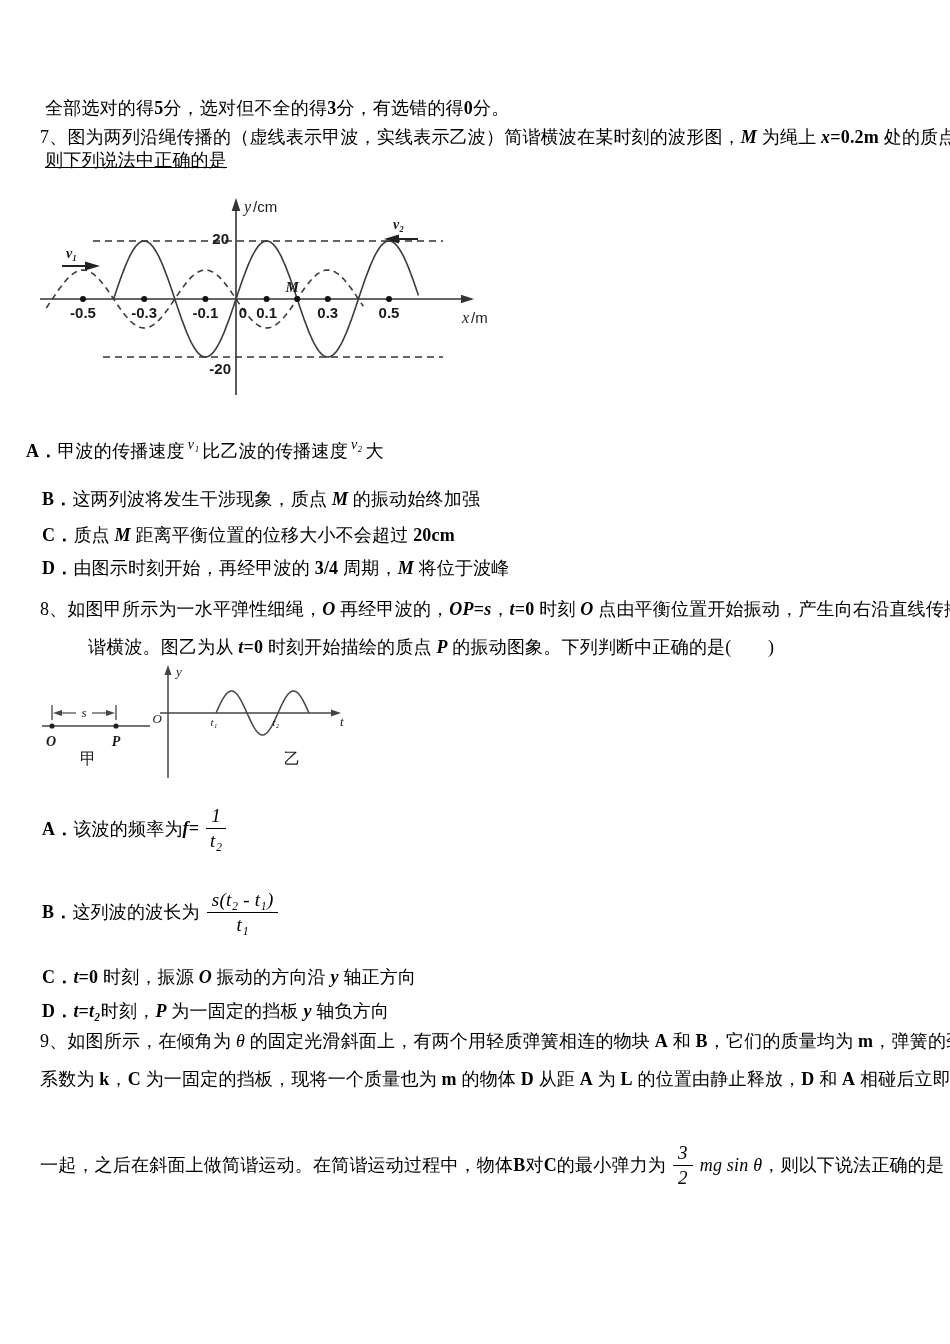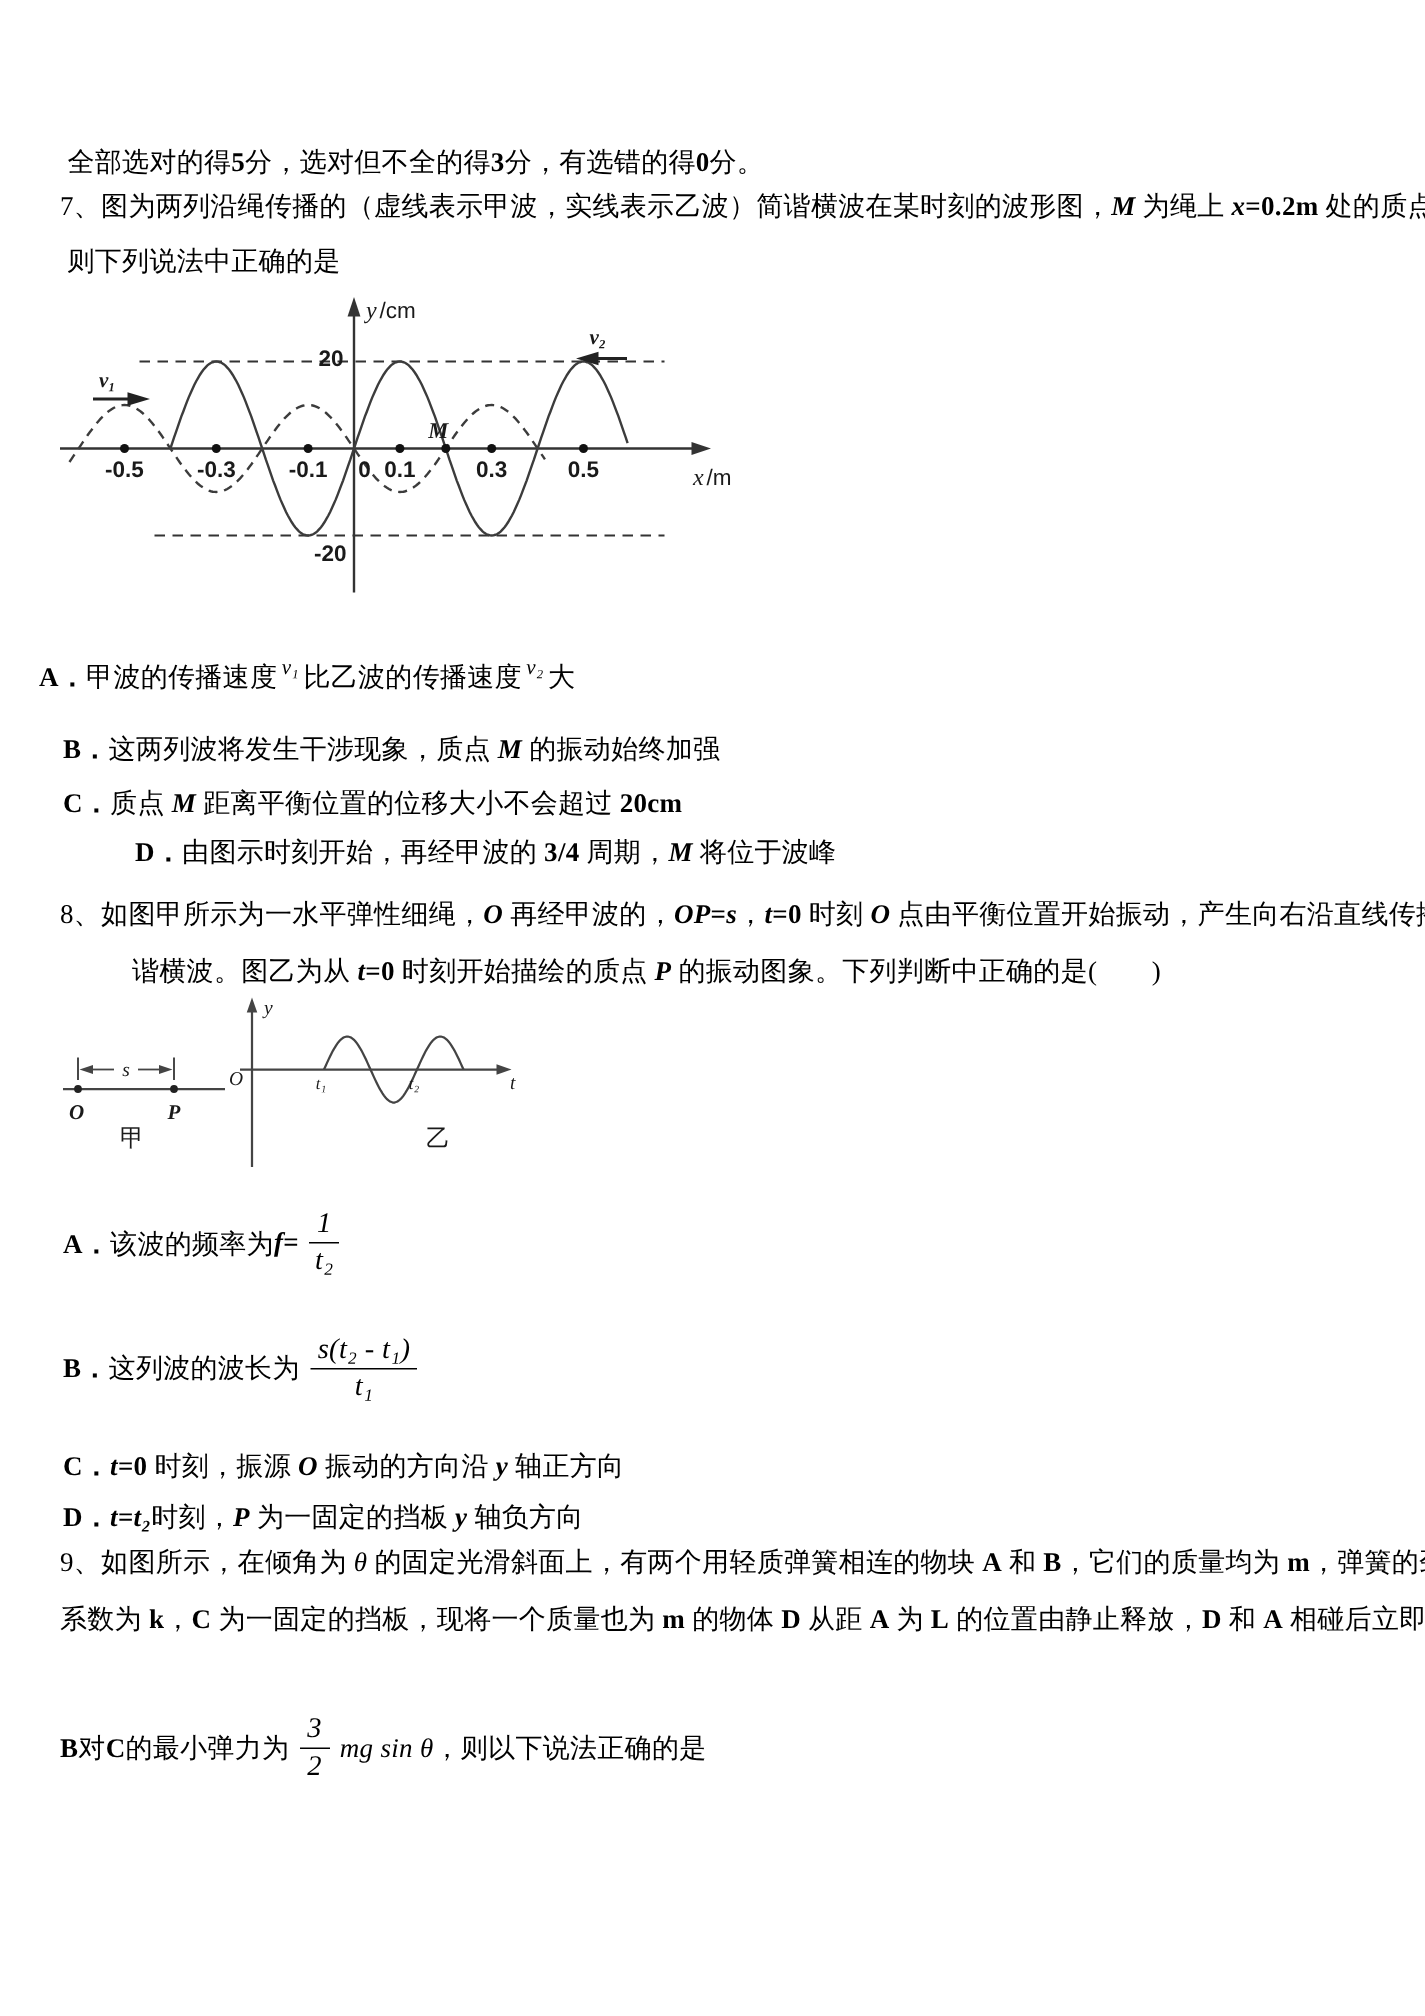--- a/index.html
+++ b/index.html
@@ -14,21 +14,21 @@
   .frac .num{padding:0 5px 1px 5px;border-bottom:1.3px solid #000;}
   .frac .den{padding-top:1px;}
   svg{position:absolute;overflow:visible;}
   svg text{fill:#1a1a1a;}
 </style>
 </head>
 <body>
 
 <div class="line" style="left:45px;top:97px;text-align:center;"><span>全部选对的得</span><span class="st-b">5</span><span>分，选对但不全的得</span><span class="st-b">3</span><span>分，有选错的得</span><span class="st-b">0</span><span>分。</span></div>
 <div class="line" style="left:40px;top:126px;"><span>7、图为两列沿绳传播的（虚线表示甲波，实线表示乙波）简谐横波在某时刻的波形图，</span><span class="st-bi">M</span><span> 为绳上 </span><span class="st-bi">x</span><span class="st-b">=0.2m</span><span> 处的质点，</span></div>
-<div class="line" style="left:45px;top:163px;"><span>则下列说法中正确的是</span></div>
+<div class="line" style="left:45px;top:149px;text-decoration:underline;"><span>则下列说法中正确的是</span></div>
 
 <svg style="left:38px;top:196px;" width="470" height="205" viewBox="0 0 470 205" xmlns="http://www.w3.org/2000/svg">
     <line x1="55" y1="45" x2="405" y2="45" stroke="#333" stroke-width="1.3" stroke-dasharray="7 5"></line>
     <line x1="65" y1="161" x2="405" y2="161" stroke="#333" stroke-width="1.3" stroke-dasharray="7 5"></line>
     <line x1="2" y1="103" x2="426" y2="103" stroke="#333" stroke-width="1.6"></line>
     <polygon points="436,103 423,98.7 423,107.3" fill="#333"></polygon>
     <line x1="198" y1="199" x2="198" y2="8" stroke="#333" stroke-width="1.6"></line>
     <polygon points="198,2 193.7,15 202.3,15" fill="#333"></polygon>
     <path d="M8.3,112.0 L9.5,110.2 L10.7,108.4 L12.0,106.6 L13.2,104.8 L14.4,103.0 L15.6,101.2 L16.8,99.4 L18.1,97.6 L19.3,95.8 L20.5,94.0 L21.7,92.3 L23.0,90.7 L24.2,89.0 L25.4,87.5 L26.6,86.0 L27.9,84.5 L29.1,83.1 L30.3,81.9 L31.5,80.7 L32.8,79.5 L34.0,78.5 L35.2,77.6 L36.4,76.8 L37.7,76.0 L38.9,75.4 L40.1,74.9 L41.3,74.5 L42.6,74.2 L43.8,74.1 L45.0,74.0 L46.2,74.1 L47.4,74.2 L48.7,74.5 L49.9,74.9 L51.1,75.4 L52.3,76.0 L53.6,76.8 L54.8,77.6 L56.0,78.5 L57.2,79.5 L58.5,80.7 L59.7,81.9 L60.9,83.1 L62.1,84.5 L63.4,86.0 L64.6,87.5 L65.8,89.0 L67.0,90.7 L68.3,92.3 L69.5,94.0 L70.7,95.8 L71.9,97.6 L73.2,99.4 L74.4,101.2 L75.6,103.0 L76.8,104.8 L78.0,106.6 L79.3,108.4 L80.5,110.2 L81.7,112.0 L82.9,113.7 L84.2,115.3 L85.4,117.0 L86.6,118.5 L87.8,120.0 L89.1,121.5 L90.3,122.9 L91.5,124.1 L92.7,125.3 L94.0,126.5 L95.2,127.5 L96.4,128.4 L97.6,129.2 L98.9,130.0 L100.1,130.6 L101.3,131.1 L102.5,131.5 L103.8,131.8 L105.0,131.9 L106.2,132.0 L107.4,131.9 L108.6,131.8 L109.9,131.5 L111.1,131.1 L112.3,130.6 L113.5,130.0 L114.8,129.2 L116.0,128.4 L117.2,127.5 L118.4,126.5 L119.7,125.3 L120.9,124.1 L122.1,122.9 L123.3,121.5 L124.6,120.0 L125.8,118.5 L127.0,117.0 L128.2,115.3 L129.5,113.7 L130.7,112.0 L131.9,110.2 L133.1,108.4 L134.4,106.6 L135.6,104.8 L136.8,103.0 L138.0,101.2 L139.2,99.4 L140.5,97.6 L141.7,95.8 L142.9,94.0 L144.1,92.3 L145.4,90.7 L146.6,89.0 L147.8,87.5 L149.0,86.0 L150.3,84.5 L151.5,83.1 L152.7,81.9 L153.9,80.7 L155.2,79.5 L156.4,78.5 L157.6,77.6 L158.8,76.8 L160.1,76.0 L161.3,75.4 L162.5,74.9 L163.7,74.5 L165.0,74.2 L166.2,74.1 L167.4,74.0 L168.6,74.1 L169.8,74.2 L171.1,74.5 L172.3,74.9 L173.5,75.4 L174.7,76.0 L176.0,76.8 L177.2,77.6 L178.4,78.5 L179.6,79.5 L180.9,80.7 L182.1,81.9 L183.3,83.1 L184.5,84.5 L185.8,86.0 L187.0,87.5 L188.2,89.0 L189.4,90.7 L190.7,92.3 L191.9,94.0 L193.1,95.8 L194.3,97.6 L195.6,99.4 L196.8,101.2 L198.0,103.0 L199.2,104.8 L200.4,106.6 L201.7,108.4 L202.9,110.2 L204.1,112.0 L205.3,113.7 L206.6,115.3 L207.8,117.0 L209.0,118.5 L210.2,120.0 L211.5,121.5 L212.7,122.9 L213.9,124.1 L215.1,125.3 L216.4,126.5 L217.6,127.5 L218.8,128.4 L220.0,129.2 L221.3,130.0 L222.5,130.6 L223.7,131.1 L224.9,131.5 L226.2,131.8 L227.4,131.9 L228.6,132.0 L229.8,131.9 L231.0,131.8 L232.3,131.5 L233.5,131.1 L234.7,130.6 L235.9,130.0 L237.2,129.2 L238.4,128.4 L239.6,127.5 L240.8,126.5 L242.1,125.3 L243.3,124.1 L244.5,122.9 L245.7,121.5 L247.0,120.0 L248.2,118.5 L249.4,117.0 L250.6,115.3 L251.9,113.7 L253.1,112.0 L254.3,110.2 L255.5,108.4 L256.8,106.6 L258.0,104.8 L259.2,103.0 L260.4,101.2 L261.6,99.4 L262.9,97.6 L264.1,95.8 L265.3,94.0 L266.5,92.3 L267.8,90.7 L269.0,89.0 L270.2,87.5 L271.4,86.0 L272.7,84.5 L273.9,83.1 L275.1,81.9 L276.3,80.7 L277.6,79.5 L278.8,78.5 L280.0,77.6 L281.2,76.8 L282.5,76.0 L283.7,75.4 L284.9,74.9 L286.1,74.5 L287.4,74.2 L288.6,74.1 L289.8,74.0 L291.0,74.1 L292.2,74.2 L293.5,74.5 L294.7,74.9 L295.9,75.4 L297.1,76.0 L298.4,76.8 L299.6,77.6 L300.8,78.5 L302.0,79.5 L303.3,80.7 L304.5,81.9 L305.7,83.1 L306.9,84.5 L308.2,86.0 L309.4,87.5 L310.6,89.0 L311.8,90.7 L313.1,92.3 L314.3,94.0 L315.5,95.8 L316.7,97.6 L318.0,99.4 L319.2,101.2 L320.4,103.0 L321.6,104.8 L322.8,106.6 L324.1,108.4 L325.3,110.2 " fill="none" stroke="#3c3c3c" stroke-width="1.6" stroke-dasharray="6 4.5"></path>
     <path d="M75.6,103.0 L76.8,99.4 L78.0,95.7 L79.3,92.1 L80.5,88.6 L81.7,85.1 L82.9,81.6 L84.2,78.3 L85.4,75.1 L86.6,71.9 L87.8,68.9 L89.1,66.0 L90.3,63.3 L91.5,60.7 L92.7,58.3 L94.0,56.1 L95.2,54.0 L96.4,52.2 L97.6,50.5 L98.9,49.1 L100.1,47.8 L101.3,46.8 L102.5,46.0 L103.8,45.5 L105.0,45.1 L106.2,45.0 L107.4,45.1 L108.6,45.5 L109.9,46.0 L111.1,46.8 L112.3,47.8 L113.5,49.1 L114.8,50.5 L116.0,52.2 L117.2,54.0 L118.4,56.1 L119.7,58.3 L120.9,60.7 L122.1,63.3 L123.3,66.0 L124.6,68.9 L125.8,71.9 L127.0,75.1 L128.2,78.3 L129.5,81.6 L130.7,85.1 L131.9,88.6 L133.1,92.1 L134.4,95.7 L135.6,99.4 L136.8,103.0 L138.0,106.6 L139.2,110.3 L140.5,113.9 L141.7,117.4 L142.9,120.9 L144.1,124.4 L145.4,127.7 L146.6,130.9 L147.8,134.1 L149.0,137.1 L150.3,140.0 L151.5,142.7 L152.7,145.3 L153.9,147.7 L155.2,149.9 L156.4,152.0 L157.6,153.8 L158.8,155.5 L160.1,156.9 L161.3,158.2 L162.5,159.2 L163.7,160.0 L165.0,160.5 L166.2,160.9 L167.4,161.0 L168.6,160.9 L169.8,160.5 L171.1,160.0 L172.3,159.2 L173.5,158.2 L174.7,156.9 L176.0,155.5 L177.2,153.8 L178.4,152.0 L179.6,149.9 L180.9,147.7 L182.1,145.3 L183.3,142.7 L184.5,140.0 L185.8,137.1 L187.0,134.1 L188.2,130.9 L189.4,127.7 L190.7,124.4 L191.9,120.9 L193.1,117.4 L194.3,113.9 L195.6,110.3 L196.8,106.6 L198.0,103.0 L199.2,99.4 L200.4,95.7 L201.7,92.1 L202.9,88.6 L204.1,85.1 L205.3,81.6 L206.6,78.3 L207.8,75.1 L209.0,71.9 L210.2,68.9 L211.5,66.0 L212.7,63.3 L213.9,60.7 L215.1,58.3 L216.4,56.1 L217.6,54.0 L218.8,52.2 L220.0,50.5 L221.3,49.1 L222.5,47.8 L223.7,46.8 L224.9,46.0 L226.2,45.5 L227.4,45.1 L228.6,45.0 L229.8,45.1 L231.0,45.5 L232.3,46.0 L233.5,46.8 L234.7,47.8 L235.9,49.1 L237.2,50.5 L238.4,52.2 L239.6,54.0 L240.8,56.1 L242.1,58.3 L243.3,60.7 L244.5,63.3 L245.7,66.0 L247.0,68.9 L248.2,71.9 L249.4,75.1 L250.6,78.3 L251.9,81.6 L253.1,85.1 L254.3,88.6 L255.5,92.1 L256.8,95.7 L258.0,99.4 L259.2,103.0 L260.4,106.6 L261.6,110.3 L262.9,113.9 L264.1,117.4 L265.3,120.9 L266.5,124.4 L267.8,127.7 L269.0,130.9 L270.2,134.1 L271.4,137.1 L272.7,140.0 L273.9,142.7 L275.1,145.3 L276.3,147.7 L277.6,149.9 L278.8,152.0 L280.0,153.8 L281.2,155.5 L282.5,156.9 L283.7,158.2 L284.9,159.2 L286.1,160.0 L287.4,160.5 L288.6,160.9 L289.8,161.0 L291.0,160.9 L292.2,160.5 L293.5,160.0 L294.7,159.2 L295.9,158.2 L297.1,156.9 L298.4,155.5 L299.6,153.8 L300.8,152.0 L302.0,149.9 L303.3,147.7 L304.5,145.3 L305.7,142.7 L306.9,140.0 L308.2,137.1 L309.4,134.1 L310.6,130.9 L311.8,127.7 L313.1,124.4 L314.3,120.9 L315.5,117.4 L316.7,113.9 L318.0,110.3 L319.2,106.6 L320.4,103.0 L321.6,99.4 L322.8,95.7 L324.1,92.1 L325.3,88.6 L326.5,85.1 L327.7,81.6 L329.0,78.3 L330.2,75.1 L331.4,71.9 L332.6,68.9 L333.9,66.0 L335.1,63.3 L336.3,60.7 L337.5,58.3 L338.8,56.1 L340.0,54.0 L341.2,52.2 L342.4,50.5 L343.7,49.1 L344.9,47.8 L346.1,46.8 L347.3,46.0 L348.6,45.5 L349.8,45.1 L351.0,45.0 L352.2,45.1 L353.4,45.5 L354.7,46.0 L355.9,46.8 L357.1,47.8 L358.3,49.1 L359.6,50.5 L360.8,52.2 L362.0,54.0 L363.2,56.1 L364.5,58.3 L365.7,60.7 L366.9,63.3 L368.1,66.0 L369.4,68.9 L370.6,71.9 L371.8,75.1 L373.0,78.3 L374.3,81.6 L375.5,85.1 L376.7,88.6 L377.9,92.1 L379.2,95.7 L380.4,99.4 " fill="none" stroke="#3c3c3c" stroke-width="1.6"></path>
@@ -57,21 +57,21 @@
     <line x1="24" y1="70" x2="56" y2="70" stroke="#222" stroke-width="2"></line>
     <polygon points="62,70 47,65.5 47,74.5" fill="#222"></polygon>
     <text x="355" y="33" font-size="14" font-family="&quot;Liberation Serif&quot;,&quot;DejaVu Serif&quot;,serif" font-style="italic" font-weight="bold">v₂</text>
     <line x1="352" y1="43" x2="380" y2="43" stroke="#222" stroke-width="2"></line>
     <polygon points="346,43 361,38.5 361,47.5" fill="#222"></polygon>
   </svg>
 
 <div class="line" style="left:26px;top:440px;"><span class="st-b">A．</span><span>甲波的传播速度</span><span class="st-sup">v₁</span><span>比乙波的传播速度</span><span class="st-sup">v₂</span><span>大</span></div>
 <div class="line" style="left:42px;top:488px;"><span class="st-b">B．</span><span>这两列波将发生干涉现象，质点 </span><span class="st-bi">M</span><span> 的振动始终加强</span></div>
 <div class="line" style="left:42px;top:524px;"><span class="st-b">C．</span><span>质点 </span><span class="st-bi">M</span><span> 距离平衡位置的位移大小不会超过 </span><span class="st-b">20cm</span></div>
-<div class="line" style="left:42px;top:557px;margin-left:48px;"><span class="st-b">D．</span><span>由图示时刻开始，再经甲波的 </span><span class="st-b">3/4</span><span> 周期，</span><span class="st-bi">M</span><span> 将位于波峰</span></div>
+<div class="line" style="left:42px;top:557px;"><span class="st-b">D．</span><span>由图示时刻开始，再经甲波的 </span><span class="st-b">3/4</span><span> 周期，</span><span class="st-bi">M</span><span> 将位于波峰</span></div>
 
 <div class="line" style="left:40px;top:598px;"><span>8、如图甲所示为一水平弹性细绳，</span><span class="st-bi">O</span><span> 再经甲波的，</span><span class="st-bi">OP</span><span class="st-b">=</span><span class="st-bi">s</span><span>，</span><span class="st-bi">t</span><span class="st-b">=0</span><span> 时刻 </span><span class="st-bi">O</span><span> 点由平衡位置开始振动，产生向右沿直线传播的简</span></div>
 <div class="line" style="left:40px;top:636px;margin-left:48px;"><span>谐横波。图乙为从 </span><span class="st-bi">t</span><span class="st-b">=0</span><span> 时刻开始描绘的质点 </span><span class="st-bi">P</span><span> 的振动图象。下列判断中正确的是(　　)</span></div>
 
 <svg style="left:36px;top:662px;" width="330" height="125" viewBox="0 0 330 125" xmlns="http://www.w3.org/2000/svg">
     <line x1="6" y1="64" x2="114" y2="64" stroke="#444" stroke-width="1.5"></line>
     <circle cx="16" cy="64" r="2.6" fill="#222"></circle>
     <circle cx="80" cy="64" r="2.6" fill="#222"></circle>
     <line x1="16" y1="43" x2="16" y2="58" stroke="#444" stroke-width="1.3"></line>
     <line x1="80" y1="43" x2="80" y2="58" stroke="#444" stroke-width="1.3"></line>
@@ -113,20 +113,21 @@
       <span class="num">s(t₂ - t₁)</span>
       <span class="den">t₁</span>
     </span>
   </div>
 <div class="line" style="left:42px;top:966px;"><span class="st-b">C．</span><span class="st-bi">t</span><span class="st-b">=0</span><span> 时刻，振源 </span><span class="st-bi">O</span><span> 振动的方向沿 </span><span class="st-bi">y</span><span> 轴正方向</span></div>
 <div class="line" style="left:42px;top:1000px;"><span class="st-b">D．</span><span class="st-bi">t</span><span class="st-b">=</span><span class="st-bi">t₂</span><span>时刻，</span><span class="st-bi">P</span><span> 为一固定的挡板 </span><span class="st-bi">y</span><span> 轴负方向</span></div>
 
 <div class="line" style="left:40px;top:1030px;"><span>9、如图所示，在倾角为 </span><span class="st-i">θ</span><span> 的固定光滑斜面上，有两个用轻质弹簧相连的物块 </span><span class="st-b">A</span><span> 和 </span><span class="st-b">B</span><span>，它们的质量均为 </span><span class="st-b">m</span><span>，弹簧的劲度</span></div>
 <div class="line" style="left:40px;top:1068px;"><span>系数为 </span><span class="st-b">k</span><span>，</span><span class="st-b">C</span><span> 为一固定的挡板，现将一个质量也为 </span><span class="st-b">m</span><span> 的物体 </span><span class="st-b">D</span><span> 从距 </span><span class="st-b">A</span><span> 为 </span><span class="st-b">L</span><span> 的位置由静止释放，</span><span class="st-b">D</span><span> 和 </span><span class="st-b">A</span><span> 相碰后立即粘在</span></div>
 <div class="fline" style="left:40px;top:1130px;height:70px;">
+    <span>一起，之后在斜面上做简谐运动。在简谐运动过程中，物体 </span>
     <span class="st-b">B</span>
     <span> 对 </span>
     <span class="st-b">C</span>
     <span> 的最小弹力为</span>
     <span class="frac">
       <span class="num">3</span>
       <span class="den">2</span>
     </span>
     <span class="st-i">mg sin θ</span>
     <span>，则以下说法正确的是</span>

